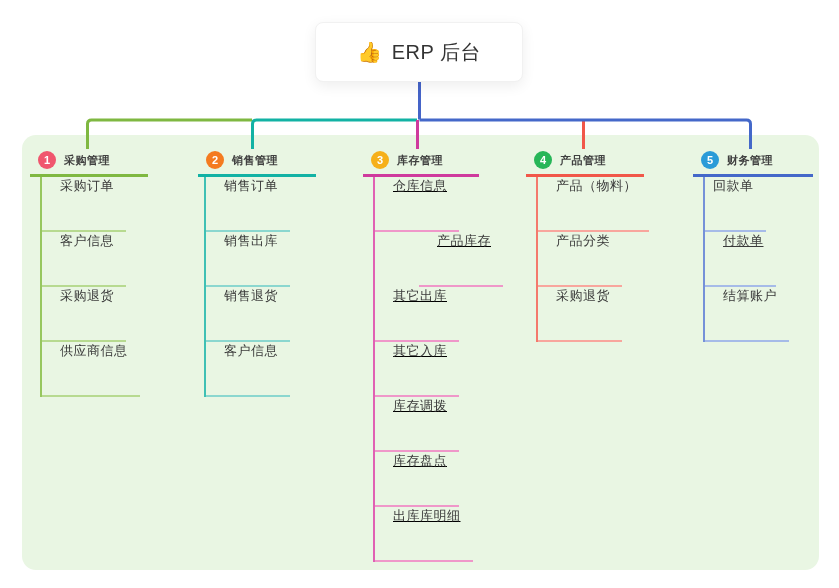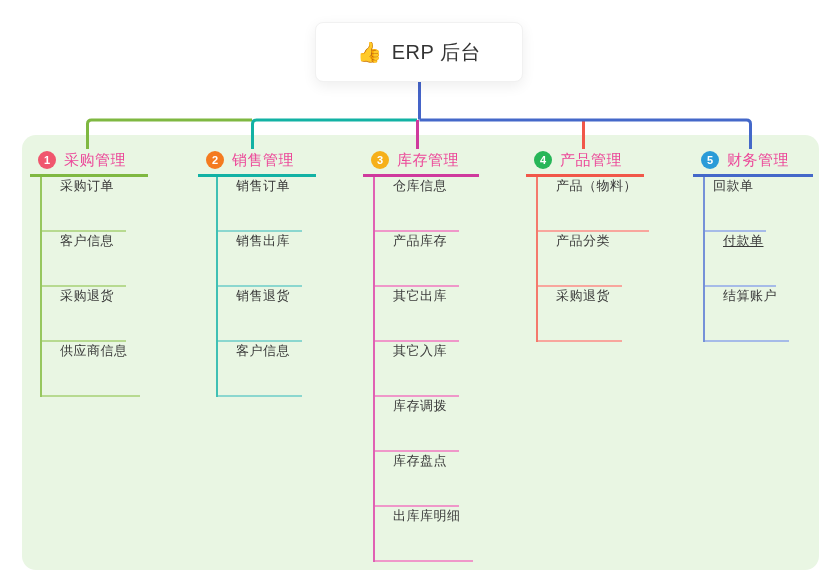--- a/index.html
+++ b/index.html
@@ -25,21 +25,21 @@
   .root-card .root-label{font-size:20px;font-weight:400;color:#333;letter-spacing:0.5px;}
   .branch-header{
     position:absolute;top:149px;height:22px;padding-bottom:3px;
     border-bottom:3px solid #999;
     display:flex;align-items:center;gap:8px;box-sizing:content-box;cursor:pointer;
   }
   .badge{
     width:18px;height:18px;border-radius:50%;margin-left:8px;flex:0 0 18px;
     color:#fff;font-size:11px;font-weight:700;line-height:18px;text-align:center;
   }
-  .branch-label{font-size:15px;font-weight:400;color:#ec4899;white-space:nowrap;letter-spacing:0.5px;}
+  .branch-label{font-size:11px;font-weight:700;color:#404040;white-space:nowrap;letter-spacing:0.5px;}
   .items{
     position:absolute;top:177px;
     border-left:2px solid #ccc;
   }
   .item{height:55px;display:flex;}
   .item-label{
     display:inline-block;white-space:nowrap;
     padding:0 12px 8px 18px;
     border-bottom:2px solid #ddd;
     font-size:13px;color:#3a3a3a;cursor:pointer;letter-spacing:0.5px;
@@ -80,45 +80,45 @@
   </div>
   <div class="item">
     <span class="item-label" style="border-bottom-color: rgb(183, 218, 144);">供应商信息</span>
   </div>
 </div>
 
 <div class="branch-header" style="left: 198px; width: 118px; border-bottom-color: rgb(18, 178, 164);">
   <span class="badge" style="background: rgb(244, 123, 32);">2</span>
   <span class="branch-label">销售管理</span>
 </div>
-<div class="items" style="left: 216px; border-left-color: rgb(63, 192, 180);">
+<div class="items" style="left: 204px; border-left-color: rgb(63, 192, 180);">
   <div class="item">
     <span class="item-label" style="border-bottom-color: rgb(139, 215, 207);">销售订单</span>
   </div>
   <div class="item">
     <span class="item-label" style="border-bottom-color: rgb(139, 215, 207);">销售出库</span>
   </div>
   <div class="item">
     <span class="item-label" style="border-bottom-color: rgb(139, 215, 207);">销售退货</span>
   </div>
   <div class="item">
     <span class="item-label" style="border-bottom-color: rgb(139, 215, 207);">客户信息</span>
   </div>
 </div>
 
 <div class="branch-header" style="left: 363px; width: 116px; border-bottom-color: rgb(207, 58, 157);">
   <span class="badge" style="background: rgb(246, 176, 26);">3</span>
   <span class="branch-label">库存管理</span>
 </div>
-<div class="items" style="left: 373px; border-left-color: rgb(224, 97, 179);">
+<div class="items" style="left: 373px; border-left-color: rgb(224, 97, 179); text-decoration: underline;">
   <div class="item">
     <span class="item-label" style="border-bottom-color: rgb(239, 151, 201);">仓库信息</span>
   </div>
   <div class="item">
-    <span class="item-label" style="border-bottom-color: rgb(239, 151, 201);">产品库存</span>
+    <span class="item-label" style="border-bottom-color: rgb(239, 151, 201); margin-left: 44px;">产品库存</span>
   </div>
   <div class="item">
     <span class="item-label" style="border-bottom-color: rgb(239, 151, 201);">其它出库</span>
   </div>
   <div class="item">
     <span class="item-label" style="border-bottom-color: rgb(239, 151, 201);">其它入库</span>
   </div>
   <div class="item">
     <span class="item-label" style="border-bottom-color: rgb(239, 151, 201);">库存调拨</span>
   </div>

